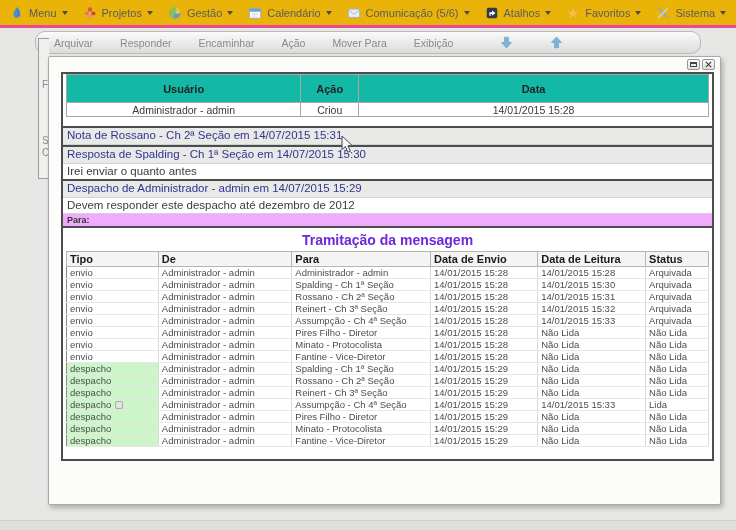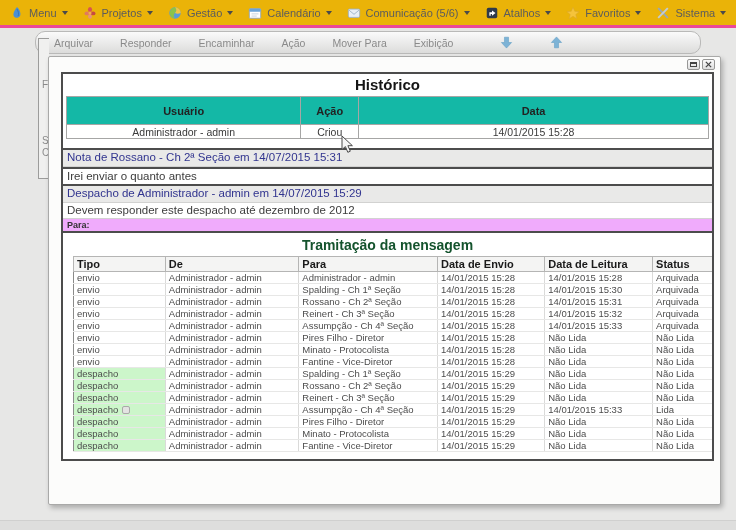--- a/index.html
+++ b/index.html
@@ -60,23 +60,23 @@
   .spacer { height:9px; }
 
   .notes { border-top:2px solid #4c4c4c; border-bottom:2px solid #4c4c4c; }
   .note + .note { border-top:2px solid #4c4c4c; }
   .note-header { background:#e9e9e8; color:#31348f; font-size:11.5px;
                  padding:1px 4px 2px; border-bottom:1px solid #d2d2d1; line-height:13px; }
   .note-body { font-size:11.5px; color:#3c3c3c; padding:1px 4px 2px; line-height:12px; }
   .para-row { background:#f0abfc; font-size:9px; font-weight:bold; color:#333;
               padding:1px 4px; border-top:1px solid #d2d2d1; line-height:10px; }
 
-  .t-title { text-align:center; font-size:14px; font-weight:bold; color:#14532d; padding:4px 0 3px; }
-
-  .routing-table { width:calc(100% - 6px); margin:0 10px; table-layout:fixed;
+  .t-title { text-align:center; font-size:14px; font-weight:bold; color:#6d28d9; padding:4px 0 3px; }
+
+  .routing-table { width:calc(100% - 6px); margin:0 3px; table-layout:fixed;
                    border:1px solid #8a8a89; }
   .routing-table th { font-size:11px; font-weight:bold; color:#1a1a1a; text-align:left;
                       background:#f4f4f3; border:1px solid #b5b5b4; padding:1px 3px; height:13px;
                       white-space:nowrap; overflow:hidden; }
   .routing-table td { font-size:9.5px; color:#4c4c4c; padding:0 3px; height:11px; line-height:11px;
                       border-right:1px solid #dadad9; border-bottom:1px solid #e7e7e6;
                       white-space:nowrap; overflow:hidden; }
   .routing-table td.green { background:#ccf6ca; }
   .marker { display:inline-block; width:8px; height:8px; background:#e3e3e2;
             border:1px solid #a9a9a8; border-radius:2px; margin-left:4px; vertical-align:-1px;
@@ -212,21 +212,20 @@
       </span>
     <span class="win-btn">
         <svg viewBox="0 0 8 8">
           <line x1="1" y1="1" x2="7" y2="7" stroke="#444" stroke-width="1.5"></line>
           <line x1="7" y1="1" x2="1" y2="7" stroke="#444" stroke-width="1.5"></line>
         </svg>
       </span>
   </div>
 
   <div class="content">
-    <div class="h-title">Histórico</div>
 
     <table class="history-table">
       <colgroup>
           <col style="width:36.5%">
           <col style="width:9%">
           <col style="width:54.5%">
         </colgroup>
       <thead>
         <tr>
           <th>Usuário</th>
@@ -243,20 +242,21 @@
       </tbody>
     </table>
 
     <div class="spacer"></div>
 
     <div class="notes">
       <div class="note">
         <div class="note-header">Nota de Rossano - Ch 2ª Seção em 14/07/2015 15:31</div>
       </div>
       <div class="note">
+        <div class="note-header">Resposta de Spalding - Ch 1ª Seção em 14/07/2015 15:30</div>
         <div class="note-body">Irei enviar o quanto antes</div>
       </div>
       <div class="note">
         <div class="note-header">Despacho de Administrador - admin em 14/07/2015 15:29</div>
         <div class="note-body">Devem responder este despacho até dezembro de 2012</div>
         <div class="para-row">Para:</div>
       </div>
     </div>
 
     <div class="t-title">Tramitação da mensagem</div>

